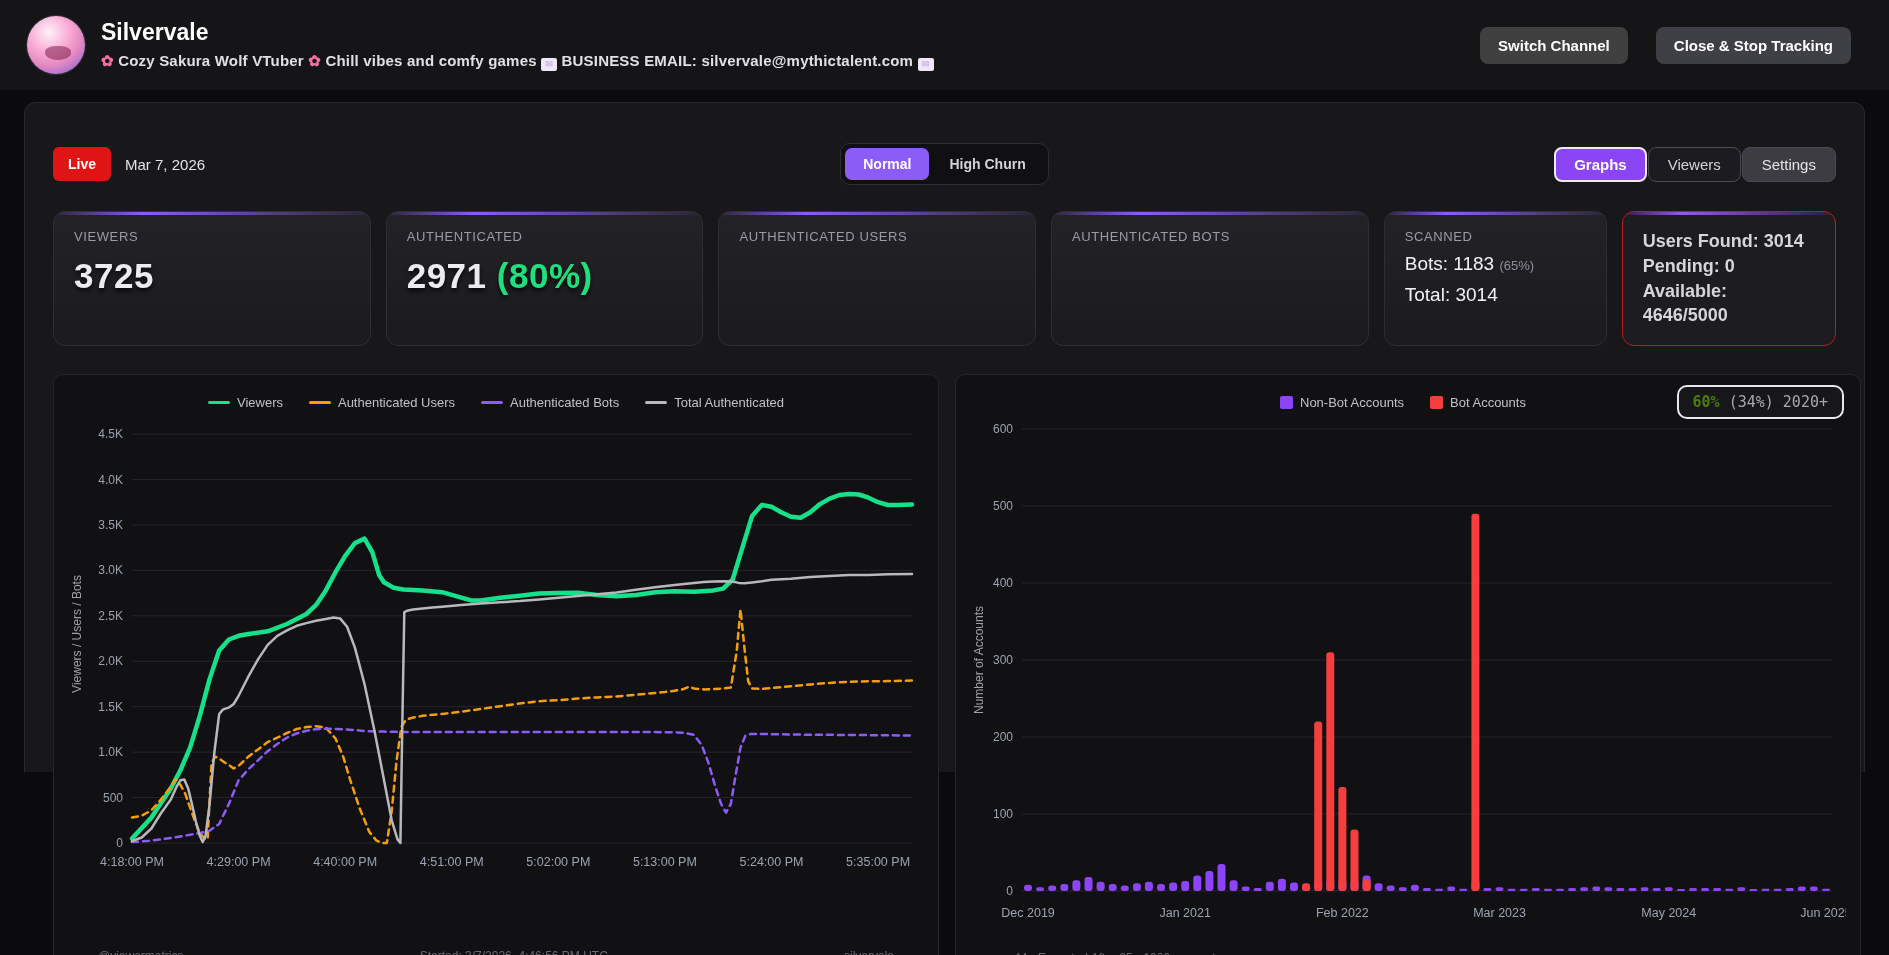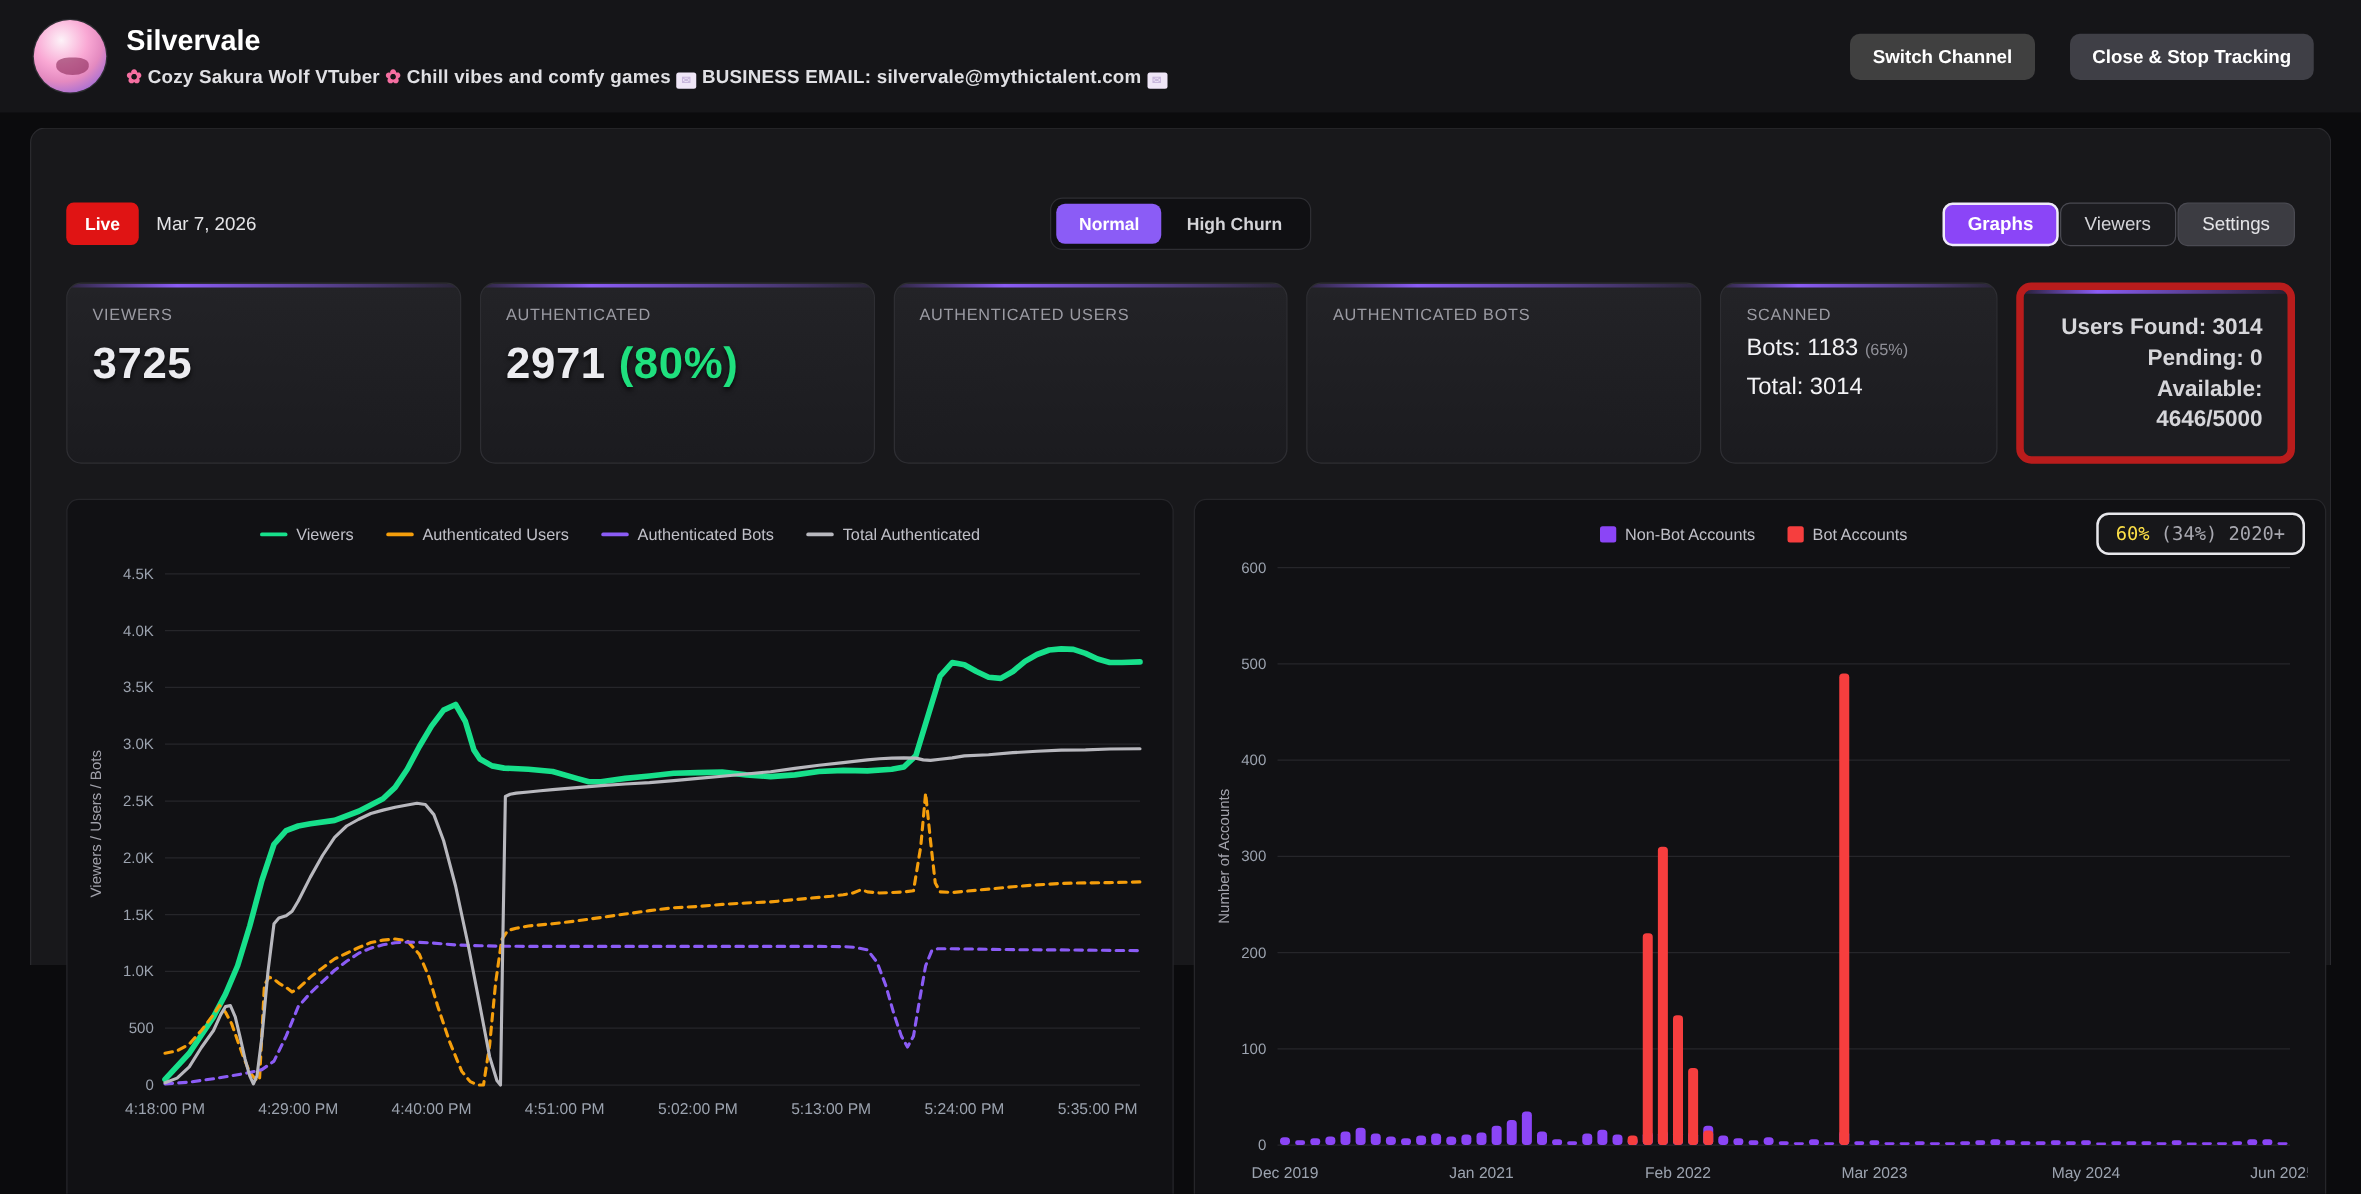--- a/index.html
+++ b/index.html
@@ -22,21 +22,21 @@
     display:inline-block; width:16px; height:13px; border-radius:2px; vertical-align:-1px;
     font-size:9px; line-height:13px; text-align:center; }
   .header-spacer { flex:1; }
   .hbtn { border:none; border-radius:8px; font-family:inherit; font-size:15px; font-weight:bold;
     color:#fff; padding:10px 18px; cursor:pointer; }
   .btn-switch { background:#404040; }
   .btn-close { background:#3f3f46; margin-left:12px; }
 
   
   .main { margin:12px 24px 0; background:#18181b; border:1px solid #2a2a2e;
-    border-bottom:none; border-radius:12px 12px 0 0; padding:43px 28px 0; height:670px; }
+    border-bottom:none; border-radius:12px 12px 0 0; padding:28px 28px 0; height:670px; }
 
   .controls { display:flex; align-items:center; margin-top:12px; }
   .live-badge { background:#e01414; color:#fff; font-weight:bold; font-size:14px;
     padding:9px 15px; border-radius:6px; }
   .live-date { margin-left:14px; font-size:15px; color:#e4e4e7; }
   .ctl-left { display:flex; align-items:center; width:33%; }
   .ctl-mid { display:flex; justify-content:center; width:34%; }
   .ctl-right { display:flex; justify-content:flex-end; gap:1px; width:33%; }
   .toggle-wrap { background:#101013; border:1px solid #2e2e33; border-radius:10px;
     padding:4px; display:flex; gap:2px; }
@@ -49,21 +49,21 @@
   .tab-btn.settings { background:#3c3c42; color:#e4e4e7; }
 
   
   .stats { display:flex; gap:15px; margin-top:26px; }
   .card { position:relative; background:linear-gradient(180deg,#232327 0%,#1b1b1f 100%);
     border:1px solid #2e2e33; border-radius:12px; padding:17px 20px; min-height:127px; overflow:hidden; }
   .card:before { content:""; position:absolute; top:0; left:0; right:0; height:3px;
     background:linear-gradient(90deg, rgba(124,58,237,.12), #8b5cf6 28%, rgba(139,92,246,.45) 70%, rgba(124,58,237,.08)); }
   .card.big { flex:32 1 0; }
   .card.scanned { flex:21 1 0; }
-  .card.info { flex:20 1 0; border:6px solid #b91c1c; background:#1d1d21;text-align:right; }
+  .card.info { flex:20 1 0; border:1px solid #b91c1c; background:#1d1d21; }
   .card-label { font-size:13px; color:#9b9ba3; letter-spacing:.6px; }
   .card-value { margin-top:12px; font-size:35px; font-weight:800; color:#ececf0;
     text-shadow:0 3px 4px rgba(0,0,0,.75); letter-spacing:.5px; }
   .pct-green { color:#1fe07e; }
   .pct-red { color:#f43f46; }
   .scan-line { margin-top:9px; font-size:19px; color:#f2f2f5; }
   .scan-pct { font-size:13px; color:#8f8f97; }
   .info-line { font-size:18px; font-weight:bold; color:#d6d6da; line-height:1.38; }
 
   
@@ -71,21 +71,21 @@
   .chart-panel { background:#111114; border:1px solid #26262a; border-radius:10px;
     padding:12px 14px 0; position:relative; height:600px; }
   .panel-left { flex:49 1 0; }
   .panel-right { flex:50.5 1 0; }
   .legend { display:flex; justify-content:center; gap:26px; align-items:center; height:30px; }
   .legend-item { display:flex; align-items:center; gap:7px; font-size:13px; color:#c0c0c8; }
   .line-swatch { width:22px; height:3px; border-radius:2px; display:inline-block; }
   .sq-swatch { width:13px; height:13px; border-radius:2px; display:inline-block; }
   .badge { position:absolute; top:10px; right:16px; border:2px solid #e8e8ec; border-radius:10px;
     background:#17171a; padding:6px 14px; font-family:"DejaVu Sans Mono", monospace; font-size:15px; }
-  .badge .b-main { color:#fde047; font-weight:normal; }
+  .badge .b-main { color:#4d7c0f; font-weight:bold; }
   .badge .b-dim { color:#a7a7af; }
   .chart-footer { display:flex; justify-content:space-between; font-size:12px; color:#6b6b74;
     padding:0 30px; }
   .footer-left-panel { margin-top:68px; }
   .footer-right-panel { margin-top:18px; padding-left:44px; justify-content:flex-start; }
 </style>
 </head>
 <body>
 
 <div class="header">

